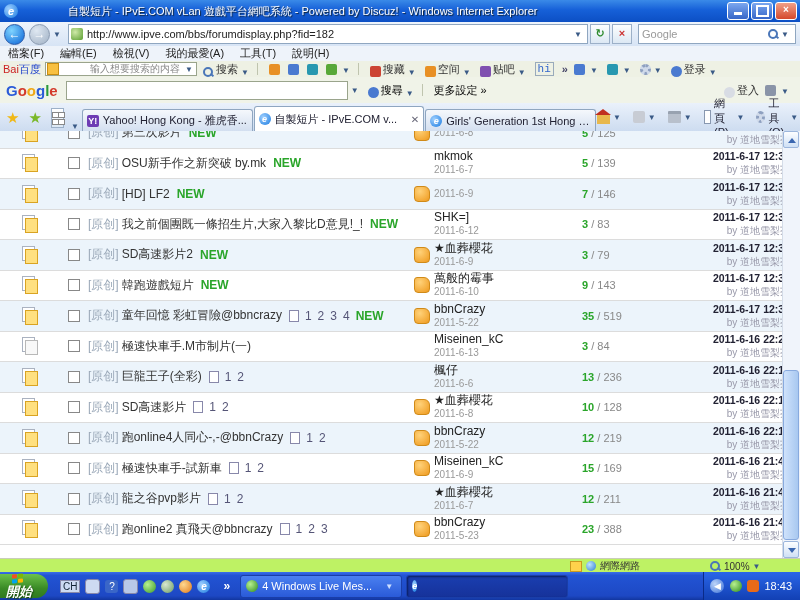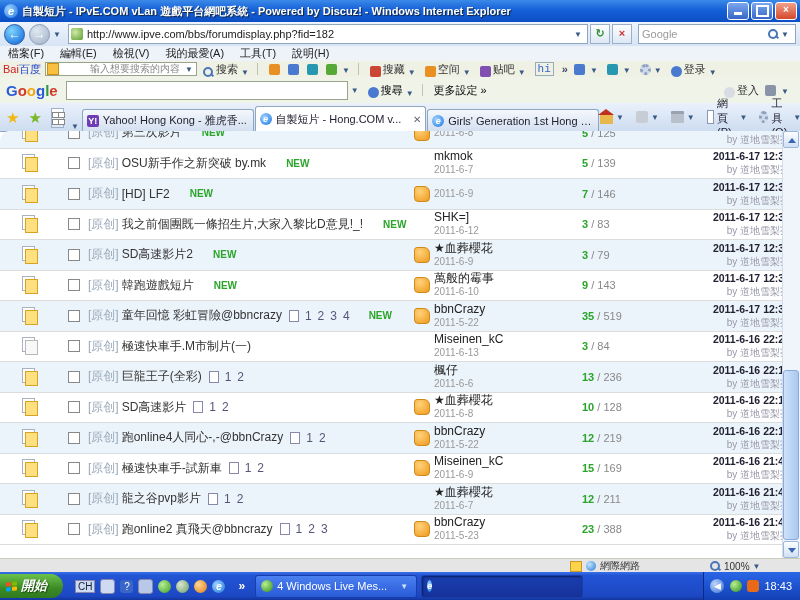--- a/index.html
+++ b/index.html
@@ -1,21 +1,21 @@
 <!DOCTYPE html>
 <html><head>
 <meta charset="utf-8">
 <style>
   html,body{margin:0;padding:0;}
   body{font-family:"Liberation Sans","DejaVu Sans",sans-serif;}
   .screen{position:relative;width:800px;height:600px;background:#fff;overflow:hidden;font-size:12px;}
   
   .titlebar{position:absolute;left:0;top:0;width:800px;height:22px;background:linear-gradient(180deg,#3a8ae8 0%,#1660d8 45%,#0c4fc4 100%);display:flex;align-items:center;color:#fff;}
   .titlebar .ieicon{width:14px;height:14px;margin:0 4px 0 4px;border-radius:50%;background:radial-gradient(circle at 35% 35%,#9fd0ff,#1a7ae0);color:#fff;font-weight:bold;font-size:11px;line-height:14px;text-align:center;font-style:italic;}
-  .titlebar .title{flex:1;font-weight:bold;font-size:11px;white-space:nowrap;overflow:hidden;text-shadow:1px 1px 1px #123;}
+  .titlebar .title{flex:1;font-weight:normal;font-size:11px;white-space:nowrap;overflow:hidden;text-shadow:1px 1px 1px #123;margin-left:46px;}
   .winbtns{display:flex;gap:2px;margin-right:3px;}
   .winbtn{width:20px;height:16px;border:1px solid #fff;border-radius:3px;background:linear-gradient(180deg,#7ba7ef,#3666c8);color:#fff;font-size:10px;line-height:14px;text-align:center;}
   .winbtn.close{background:linear-gradient(180deg,#f0a088,#d5492c);font-weight:bold;}
   .winbtn .minbar{display:block;width:8px;height:3px;background:#fff;margin:9px auto 0;}
   .winbtn .maxbox{display:block;width:9px;height:8px;border:2px solid #fff;margin:2px auto 0;}
   
   .addrrow{position:absolute;left:0;top:22px;width:800px;height:24px;background:linear-gradient(180deg,#eef4fc,#d7e4f5);display:flex;align-items:center;border-bottom:1px solid #b8c6da;}
   .navbtn{width:19px;height:19px;border-radius:50%;margin-left:4px;color:#fff;text-align:center;line-height:19px;font-weight:bold;font-size:12px;}
   .navbtn.back{background:radial-gradient(circle at 35% 30%,#7fd4ff,#0a62d6);border:1px solid #2a5aa8;}
   .navbtn.fwd{background:radial-gradient(circle at 35% 30%,#dfe8f2,#9fb0c4);border:1px solid #8a9ab0;}
@@ -68,63 +68,63 @@
   .tab .closex{color:#667;font-size:10px;margin-left:4px;}
   .cmdbar{margin-left:auto;display:flex;align-items:center;height:100%;font-size:11px;color:#223;}
   .cmditem{display:flex;align-items:center;margin-right:9px;}
   .house{width:13px;height:9px;background:#e8b84c;position:relative;margin-top:4px;}
   .house:before{content:"";position:absolute;left:-2px;top:-6px;border-left:8px solid transparent;border-right:8px solid transparent;border-bottom:6px solid #c03020;}
   .rssico{width:12px;height:12px;background:#c8ccd4;border-radius:2px;}
   .printer{width:13px;height:9px;background:#b8c0cc;border-radius:1px;border-top:3px solid #98a2b0;}
   .pageico{width:10px;height:12px;background:#fff;border:1px solid #8898b0;}
   .gearico{width:12px;height:12px;border:3px dotted #8ea0c0;border-radius:50%;background:#d0daea;box-sizing:border-box;}
   
-  .content{position:absolute;left:0;top:131px;width:800px;height:427px;background:#fff;overflow:hidden;border-radius:10px;}
+  .content{position:absolute;left:0;top:131px;width:800px;height:427px;background:#fff;overflow:hidden;}
   .rows{margin-top:-13px;}
   .trow{height:30.5px;box-sizing:border-box;display:flex;align-items:center;border-bottom:1px solid #dcdcdc;padding-left:22px;}
   .trow.alt{background:#ecf4fb;}
   .pic{position:relative;width:16px;height:18px;flex:none;margin-right:30px;}
   .pic .b1{position:absolute;left:0;top:0;width:11px;height:13px;background:#fff;border:1px solid #aab2c0;}
   .pic .b2{position:absolute;right:0;bottom:0;width:11px;height:13px;background:#ffe080;border:1px solid #d9a322;}
   .pic.grey .b2{background:#f8f8f8;border-color:#b8b8b8;}
   .cb{width:10px;height:10px;border:1px solid #888;background:#fff;flex:none;margin-right:8px;}
   .tcell{flex:1;min-width:0;white-space:nowrap;overflow:hidden;display:flex;align-items:center;}
   .pfx{color:#9aa8b8;margin-right:3px;}
   .ttl{color:#333;margin-right:4px;}
   .attach{width:8px;height:10px;background:#fff;border:1px solid #88a;flex:none;margin:0 3px;}
   .pg{color:#557;margin:0 3px;}
-  .newtag{color:#2aa52a;font-size:10px;font-weight:bold;margin-left:16px;}
+  .newtag{color:#2aa52a;font-size:12px;font-weight:bold;margin-left:3px;}
   .thumbcol{width:24px;flex:none;display:flex;justify-content:center;}
   .thumb{width:14px;height:14px;border-radius:3px 6px 4px 4px;background:radial-gradient(circle at 35% 30%,#ffd27a,#ef9a1e);border:1px solid #d08a18;}
   .authcol{width:148px;flex:none;line-height:13px;}
   .aname{color:#222;font-size:12px;}
   .adate{color:#999;font-size:10px;}
   .cntcol{width:80px;flex:none;text-align:left;font-size:11px;}
   .reps{color:#2aa52a;font-weight:bold;}
   .views{color:#888;}
   .lastcol{width:128px;flex:none;text-align:right;padding-right:10px;line-height:13px;}
   .ltime{color:#223;font-weight:bold;font-size:10.5px;}
   .lby{color:#99a;font-size:10px;}
   
   .vscroll{position:absolute;right:0;top:131px;width:17px;height:427px;background:#f0f4fb;border-left:1px solid #d4dce8;}
   .sbtn{position:absolute;left:0;width:16px;height:17px;background:linear-gradient(180deg,#fdfeff,#cfe0f5);border:1px solid #9cb6dc;border-radius:2px;box-sizing:border-box;}
   .sbtn.up{top:0;} .sbtn.down{bottom:0;}
   .sbtn .tri-up{position:absolute;left:4px;top:6px;border-left:4px solid transparent;border-right:4px solid transparent;border-bottom:5px solid #3a66b0;}
   .sbtn .tri-down{position:absolute;left:4px;top:6px;border-left:4px solid transparent;border-right:4px solid transparent;border-top:5px solid #3a66b0;}
   .sthumb{position:absolute;left:0;top:239px;width:16px;height:170px;background:linear-gradient(90deg,#cfe2fb,#a8c8f0);border:1px solid #88aade;border-radius:3px;box-sizing:border-box;}
   
-  .statusbar{position:absolute;left:0;top:558px;width:800px;height:14px;background:#e5e5e5;border-top:1px solid #c9cdb9;display:flex;align-items:center;font-size:10px;color:#333;}
+  .statusbar{position:absolute;left:0;top:558px;width:800px;height:14px;background:#bef264;border-top:1px solid #c9cdb9;display:flex;align-items:center;font-size:10px;color:#333;}
   .statusbar .fill{flex:1;}
   .szone{display:flex;align-items:center;width:140px;}
   .globe{width:10px;height:10px;border-radius:50%;background:radial-gradient(circle at 35% 35%,#bfe4ff,#2a7ad0);margin:0 4px;}
   .imgico{width:10px;height:9px;background:#ffd24c;border:1px solid #c99a20;}
   .szoom{display:flex;align-items:center;width:90px;}
   
   .taskbar{position:absolute;left:0;top:572px;width:800px;height:28px;background:linear-gradient(180deg,#3a70e8 0%,#2254d4 12%,#1d48c4 85%,#1236a0 100%);display:flex;align-items:center;color:#fff;}
-  .startbtn{height:24px;margin:0 6px 0 0;padding:0 16px 0 6px;border-radius:0 12px 12px 0;background:linear-gradient(180deg,#6cc24a,#3a8a26 60%,#2f7a1e);display:flex;align-items:center;font-weight:bold;font-style:italic;font-size:13px;text-shadow:1px 1px 1px #1a4a10;}
+  .startbtn{height:24px;margin:0 6px 0 0;padding:0 16px 0 6px;border-radius:0 12px 12px 0;background:linear-gradient(180deg,#6cc24a,#3a8a26 60%,#2f7a1e);display:flex;align-items:center;font-weight:bold;font-style:italic;font-size:13px;text-shadow:1px 1px 1px #1a4a10;flex-direction:column;}
   .winflag{display:grid;grid-template-columns:5px 5px;grid-gap:1px;margin-right:4px;transform:skewY(-6deg);}
   .winflag i{width:5px;height:4px;border-radius:1px;}
   .winflag i:nth-child(1){background:#f25022;} .winflag i:nth-child(2){background:#7fba00;}
   .winflag i:nth-child(3){background:#00a4ef;} .winflag i:nth-child(4){background:#ffb900;}
   .ql{display:flex;align-items:center;gap:5px;padding:0 6px;}
   .qlico{width:13px;height:13px;border-radius:3px;}
   .langbox{font-size:10px;background:#cddaf2;color:#123;padding:0 2px;border:1px solid #88a;}
   .tbtn{height:21px;flex:0 0 150px;margin-left:4px;border-radius:3px;background:linear-gradient(180deg,#4a80f0,#2a5ad8);border:1px solid #1a3ea8;display:flex;align-items:center;padding:0 5px;font-size:11px;white-space:nowrap;overflow:hidden;}
   .tbtn.active{background:linear-gradient(180deg,#1a3eb0,#16329a);box-shadow:inset 1px 1px 2px #0a1e60;}
   .tbtn .ticon{margin-right:4px;}
@@ -277,21 +277,21 @@
         </span>
       </span>
     <span class="ddcaret">▼</span>
     <span id="tabs" style="display:flex;align-items:flex-end;flex:0 0 440px;">
         <span class="tab">
           <span class="ticon yahoo">Y!</span>
           <span class="tlabel">Yahoo! Hong Kong - 雅虎香...</span>
         </span>
         <span class="tab active">
           <span class="ticon ie">e</span>
-          <span class="tlabel">自製短片 - Hong.COM v...</span>
+          <span class="tlabel">自製短片 - IPvE.COM v...</span>
           <span class="closex">✕</span>
         </span>
         <span class="tab">
           <span class="ticon ie">e</span>
           <span class="tlabel">Girls' Generation 1st Hong Ko...</span>
         </span>
       </span>
     <span class="cmdbar">
       <span class="cmditem">
           <span class="house"></span>

